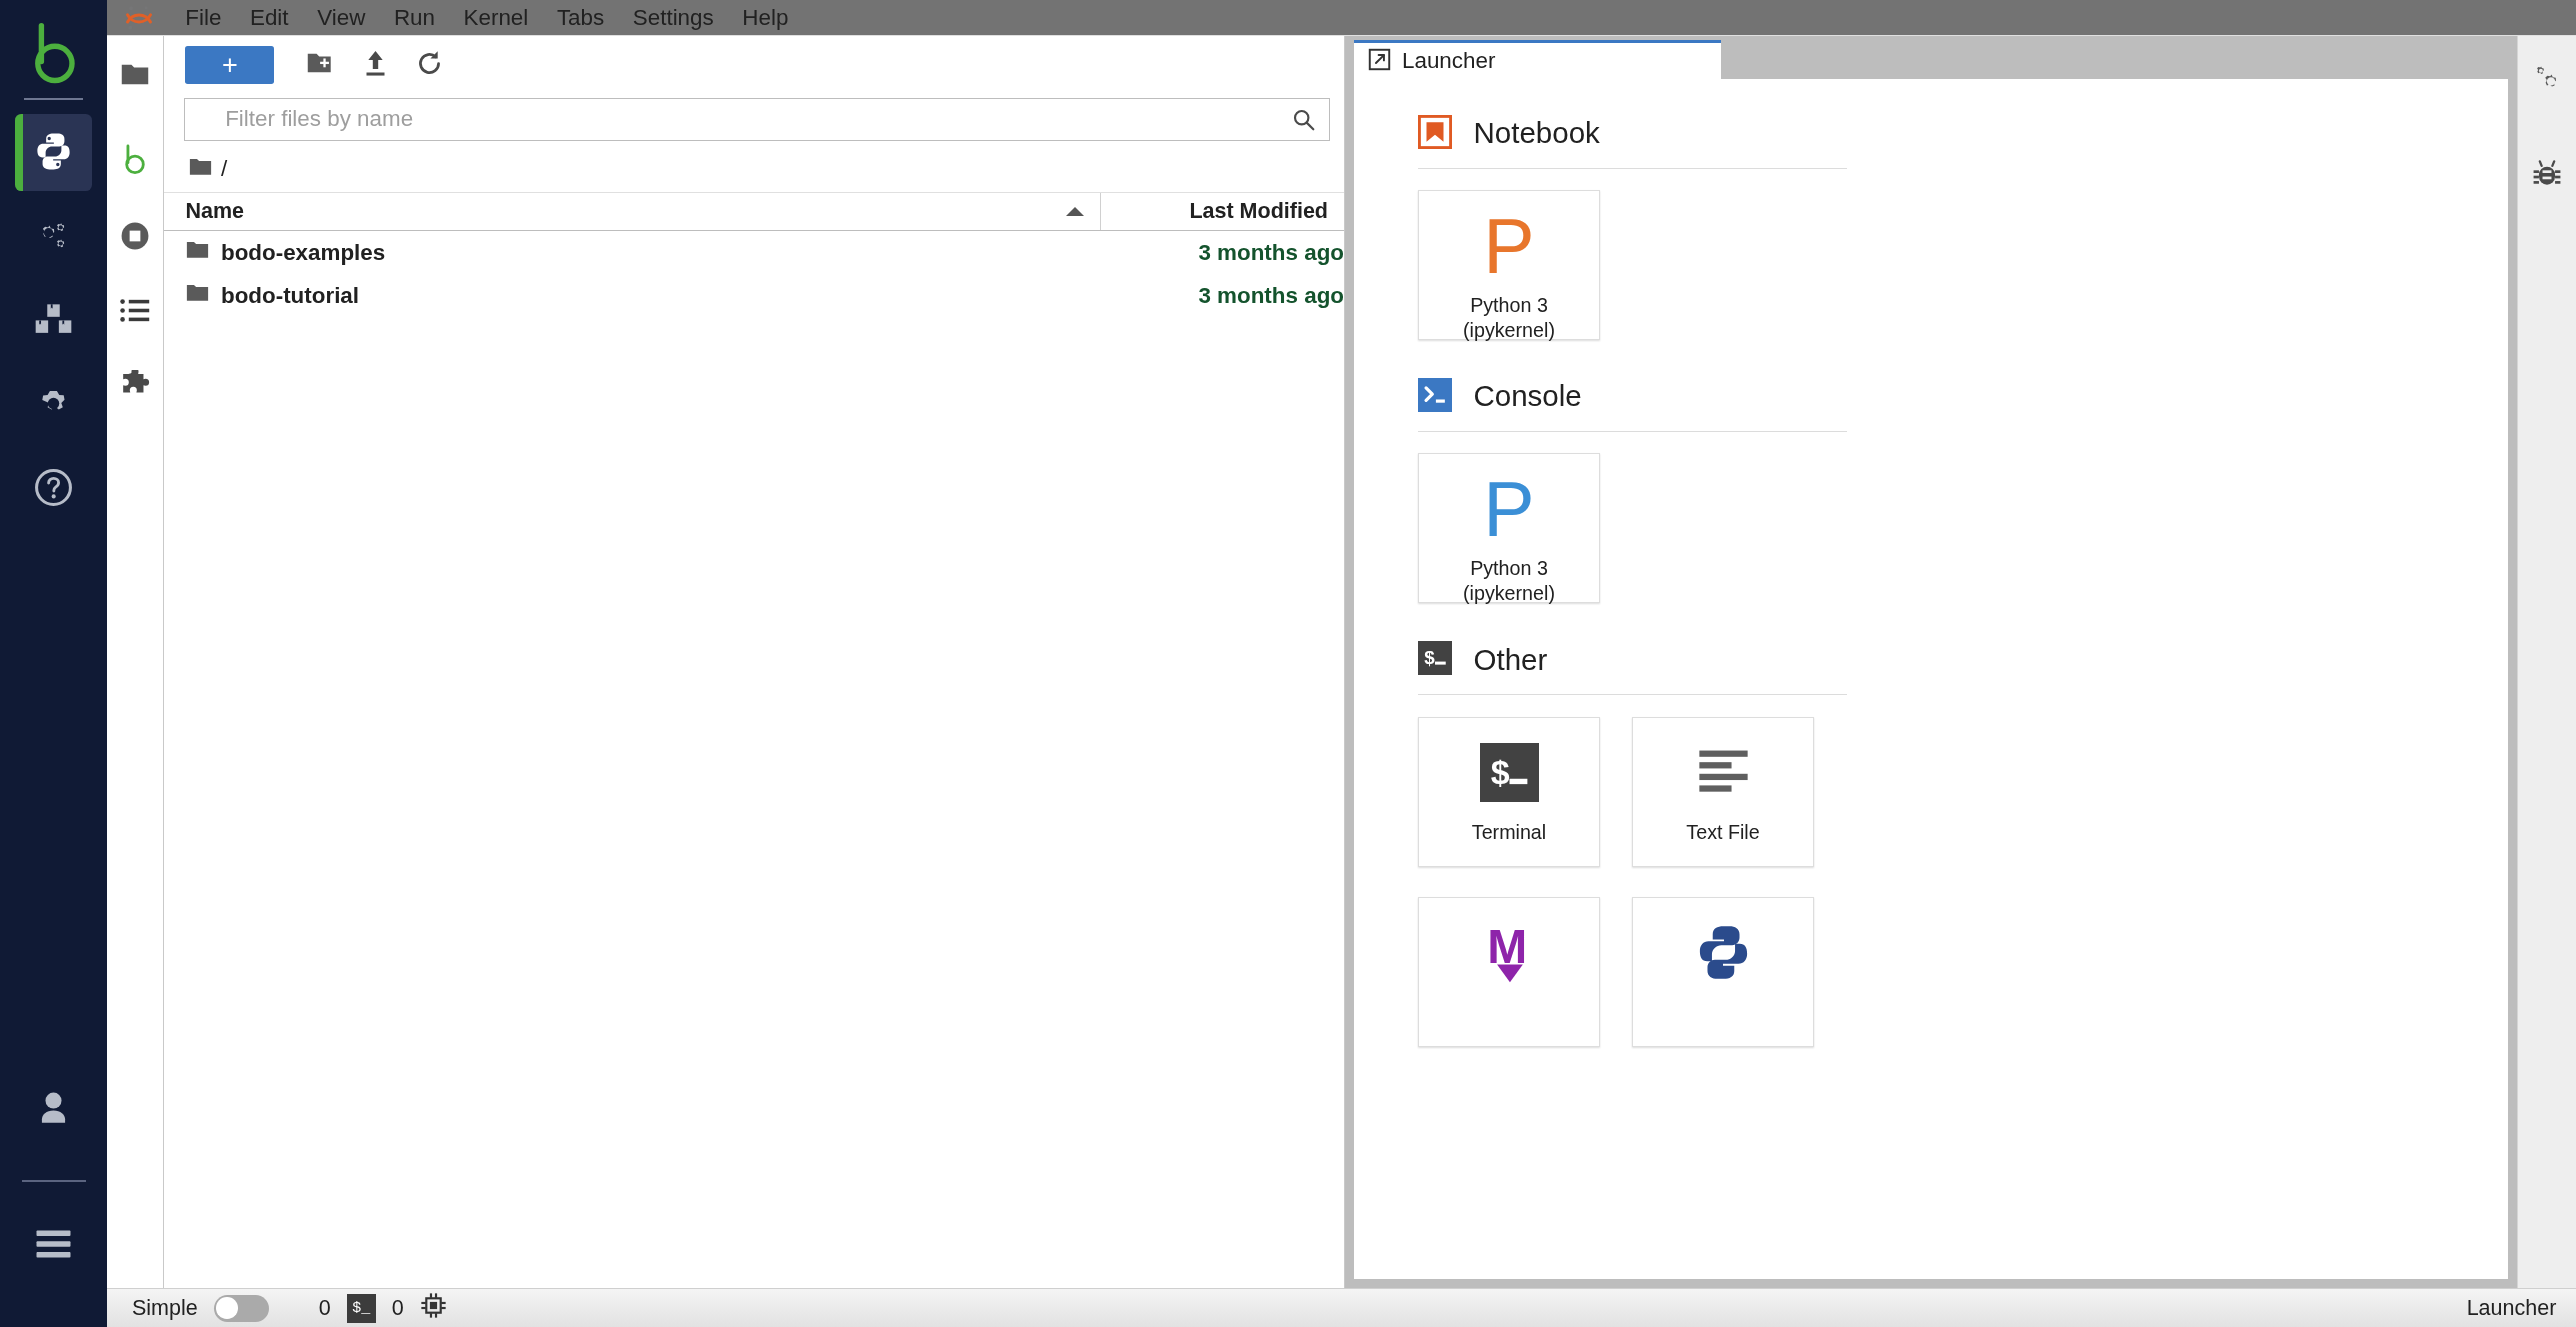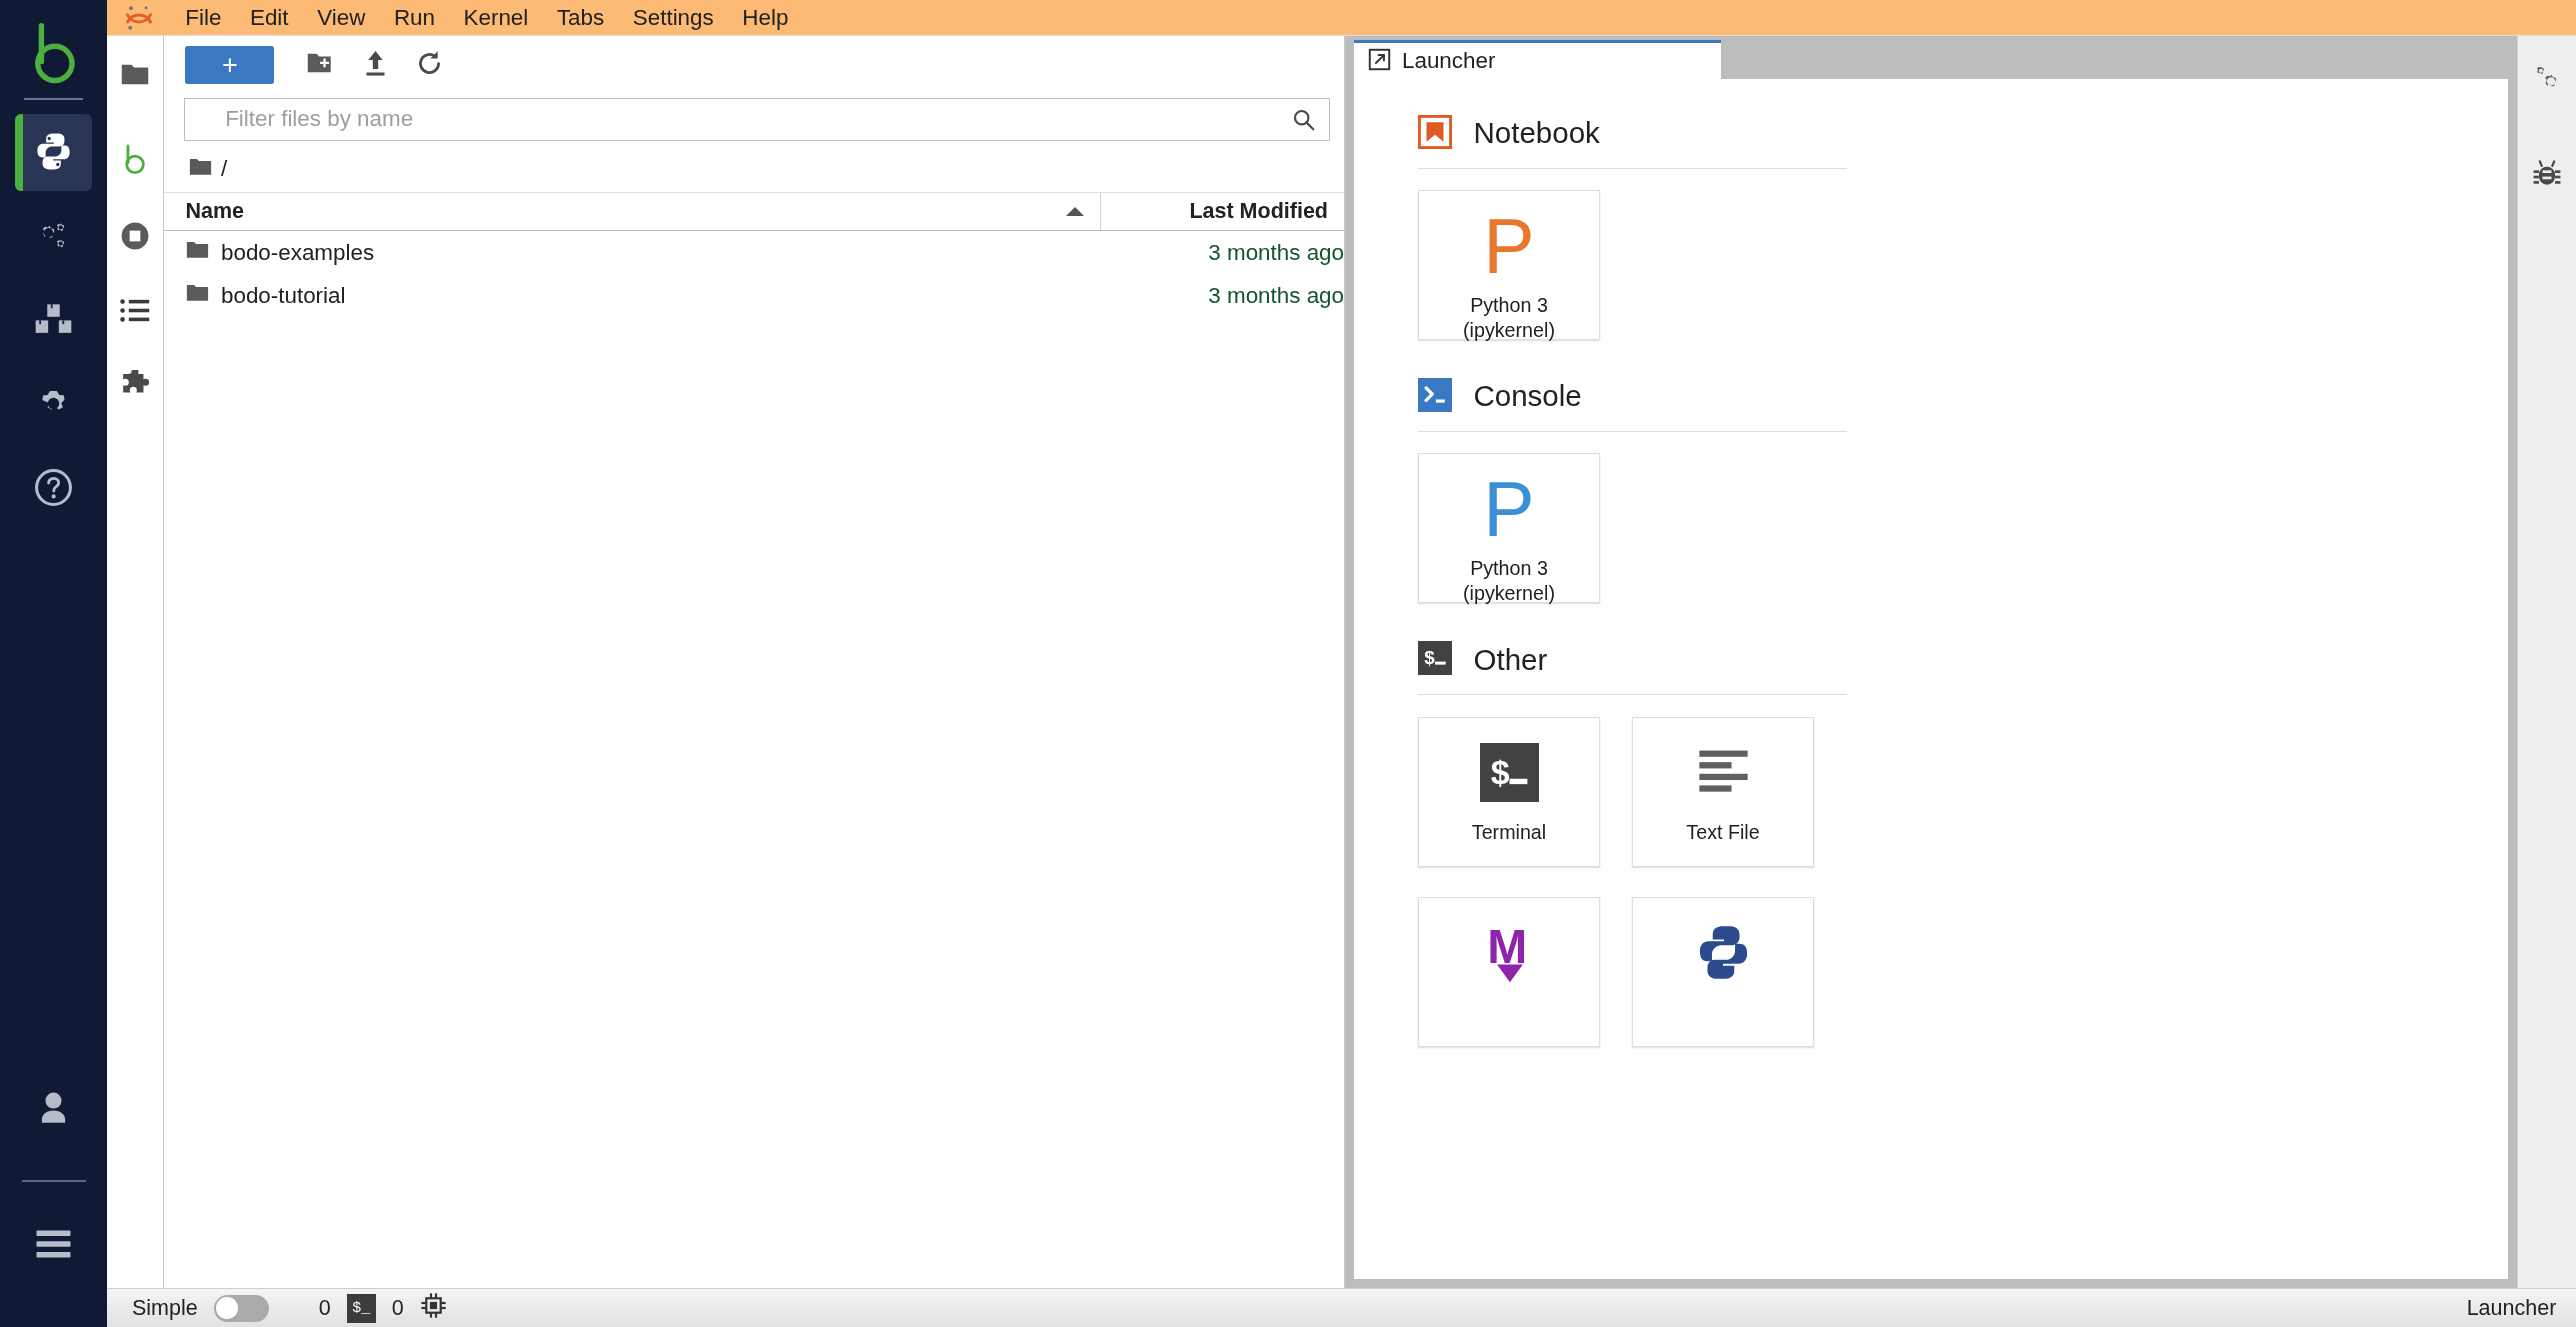--- a/index.html
+++ b/index.html
@@ -77,21 +77,21 @@
     display: flex;
     flex-direction: column;
     background: #ffffff;
     min-width: 0;
   }
 
   
   .jp-menubar {
     height: 36px;
     flex: 0 0 36px;
-    background: #fdba74;
+    background: #737373;
     border-bottom: 0.9px solid #e0e0e0;
     display: flex;
     align-items: center;
     padding-left: 12.5px;
   }
   .jp-logo {
     width: 39px; height: 36px;
     display: flex; align-items: center; justify-content: center;
     margin-right: 12.5px;
   }
@@ -228,21 +228,21 @@
     height: 100%;
     cursor: pointer;
     gap: 16px;
   }
   .fb-col-mod {
     flex: 0 0 243px;
     text-align: right;
     padding-right: 16px;
     cursor: pointer;
   }
-  .fb-list { flex: 1 1 auto; overflow: hidden; }
+  .fb-list { flex: 1 1 auto; overflow: hidden; font-weight: bold; }
   .fb-row {
     height: 43px;
     display: flex;
     align-items: center;
     font-size: 22.4px;
     color: #212121;
     cursor: pointer;
   }
   .fb-row-name {
     flex: 1 1 auto;

